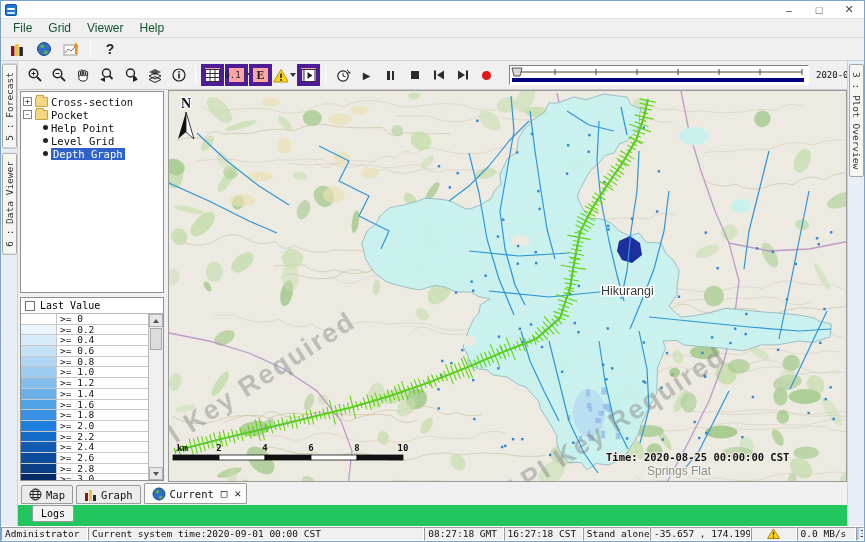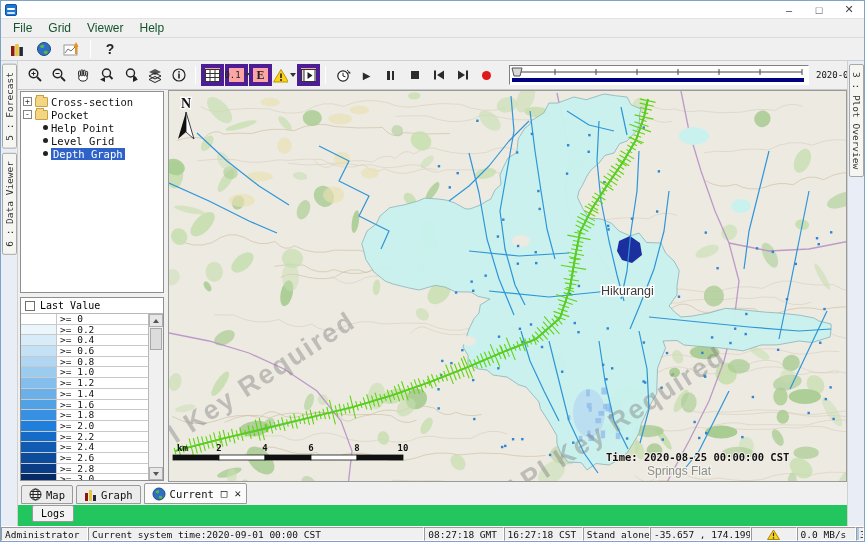--- a/index.html
+++ b/index.html
@@ -87,21 +87,21 @@
   
   .bottomtabs { height:23px; display:flex; align-items:flex-end; gap:3px; padding:0 0 1px 3px; background:#f0f0f0; }
   .btab { height:19px; display:flex; align-items:center; gap:4px; padding:0 7px; border:1px solid #9a9a9a; border-radius:2px 2px 0 0; background:#ececec; font-family:"DejaVu Sans Mono", monospace; font-size:10.5px; color:#111; }
   .btab.active { background:#fbfbfb; height:21px; padding-right:5px; }
   .tab-winbtn { font-size:11px; font-weight:bold; color:#222; margin-left:3px; }
   .logsrow { height:21px; display:flex; padding-left:14px; background:#22c55e; }
   .logsbtn { height:17px; padding:0 8px; border:1px solid #9a9a9a; border-radius:2px; background:#f3f3f3; font-family:"DejaVu Sans Mono", monospace; font-size:10px; display:flex; align-items:center; }
 
   
   .statusbar { height:15px; display:flex; background:#f0f0f0; border-top:1px solid #fff; }
-  .scell { border:1px solid; border-color:#9a9a9a #ffffff #ffffff #9a9a9a; font-family:"DejaVu Sans Mono", monospace; font-size:9.5px; color:#111; display:flex; align-items:center; padding:0 3px; white-space:nowrap; overflow:hidden; position:relative; }
+  .scell { border:1px solid; border-color:#9a9a9a #ffffff #ffffff #9a9a9a; font-family:"DejaVu Sans Mono", monospace; font-size:9.5px; color:#111; display:flex; padding:0 3px; white-space:nowrap; overflow:hidden; position:relative; }
   .scell .memfill { position:absolute; left:0; top:0; bottom:0; width:38%; background:#a9c9ef; }
   .scell span { position:relative; }
 
   .icon-svg { display:block; }
 </style>
 </head>
 <body>
 
 <div class="window">
 

